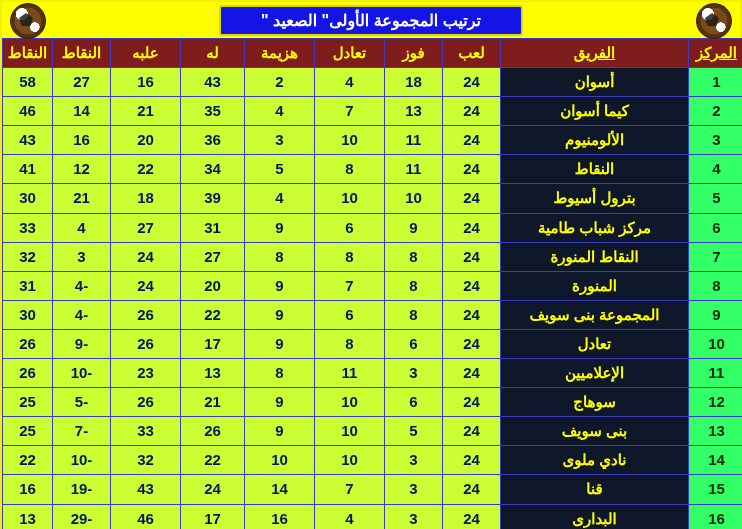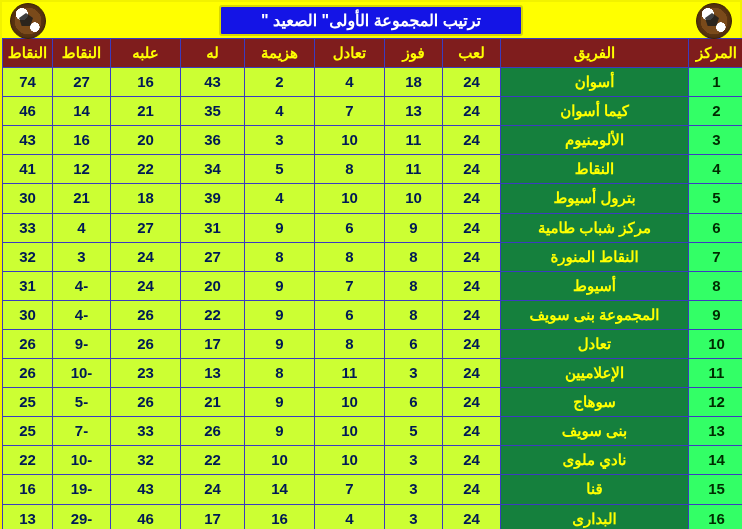--- a/index.html
+++ b/index.html
@@ -91,30 +91,31 @@
     background: #7f1d1d;
     color: #ffff00;
     font-size: 14px;
     height: 30px;
     line-height: 30px;
     border: 1px solid #2a2ad0;
   }
   thead th.rank-h,
   thead th.team-h {
     color: #ffff00;
+    text-decoration: underline;
   }
   
   td.rank {
     background: #33ff66;
     color: #002b00;
     font-size: 17px;
   }
   
   td.team {
-    background: #15803d;
+    background: #0f172a;
     color: #ffff00;
     font-size: 15px;
     text-align: center;
     margin-left: 16px;
   }
   
   td.stat {
     background: #ccff33;
     color: #001a55;
     font-size: 16px;
@@ -176,21 +177,21 @@
         <tr>
           <td class="rank">1</td>
           <td class="team">أسوان</td>
           <td class="stat">24</td>
           <td class="stat">18</td>
           <td class="stat">4</td>
           <td class="stat">2</td>
           <td class="stat">43</td>
           <td class="stat">16</td>
           <td class="stat">27</td>
-          <td class="stat pts">74</td>
+          <td class="stat pts">58</td>
         </tr>
         <tr>
           <td class="rank">2</td>
           <td class="team">كيما أسوان</td>
           <td class="stat">24</td>
           <td class="stat">13</td>
           <td class="stat">7</td>
           <td class="stat">4</td>
           <td class="stat">35</td>
           <td class="stat">21</td>
@@ -252,21 +253,21 @@
           <td class="stat">8</td>
           <td class="stat">8</td>
           <td class="stat">8</td>
           <td class="stat">27</td>
           <td class="stat">24</td>
           <td class="stat">3</td>
           <td class="stat pts">32</td>
         </tr>
         <tr>
           <td class="rank">8</td>
-          <td class="team">أسيوط</td>
+          <td class="team">المنورة</td>
           <td class="stat">24</td>
           <td class="stat">8</td>
           <td class="stat">7</td>
           <td class="stat">9</td>
           <td class="stat">20</td>
           <td class="stat">24</td>
           <td class="stat">-4</td>
           <td class="stat pts">31</td>
         </tr>
         <tr>

